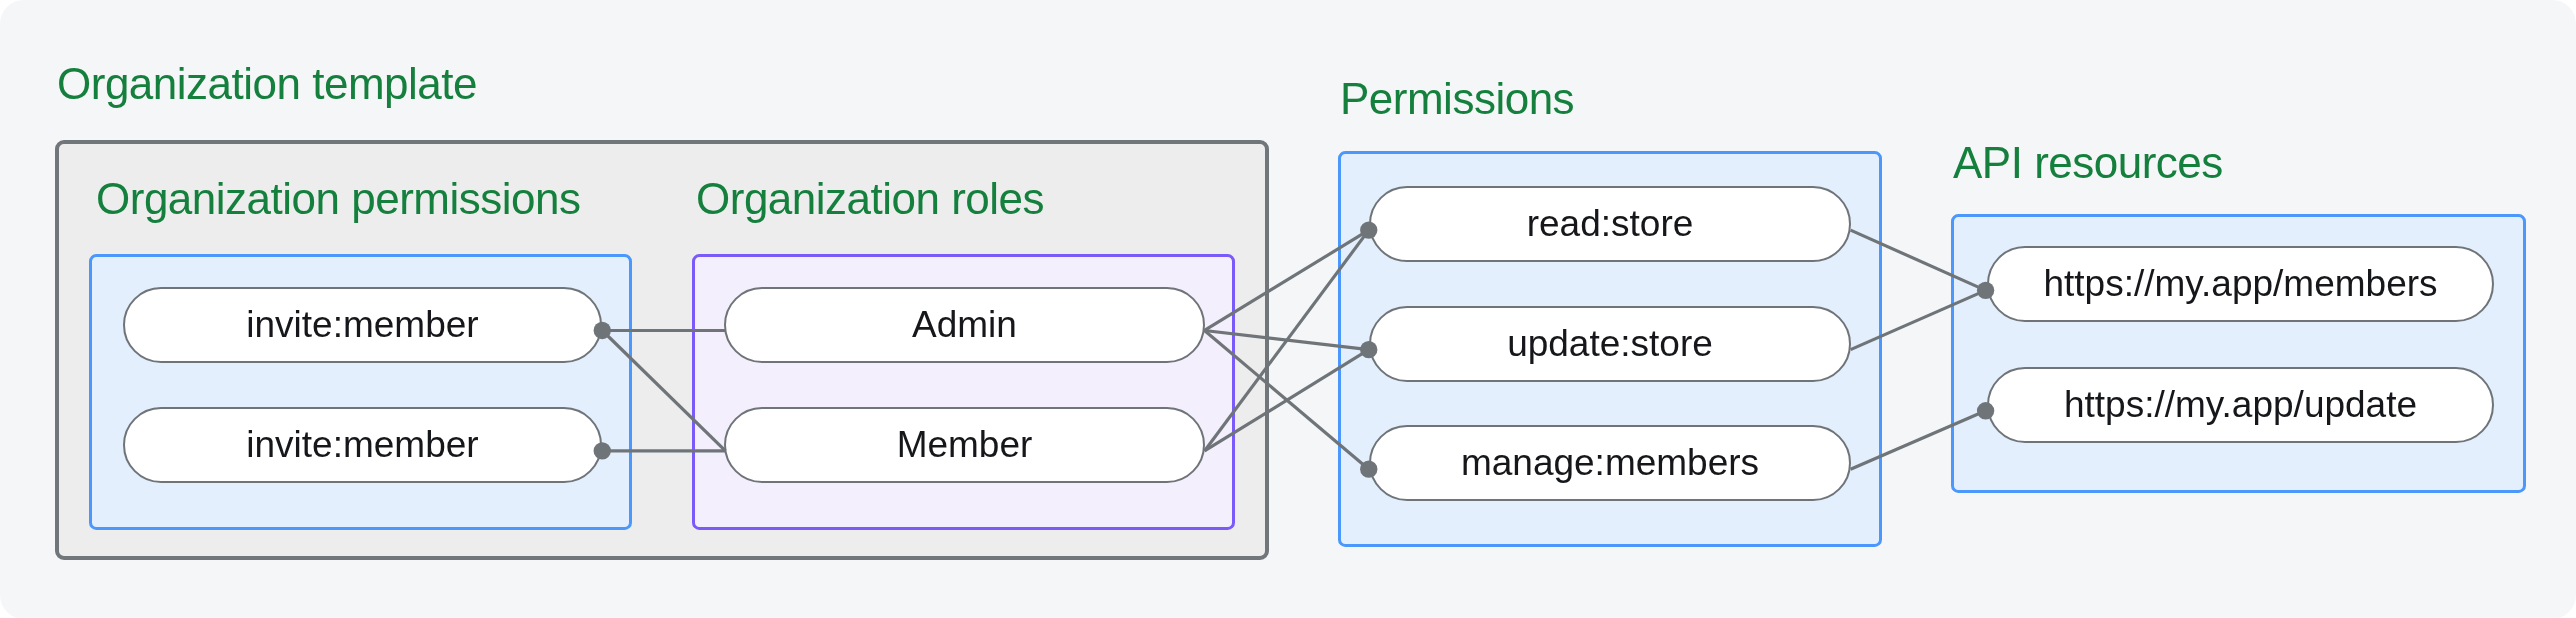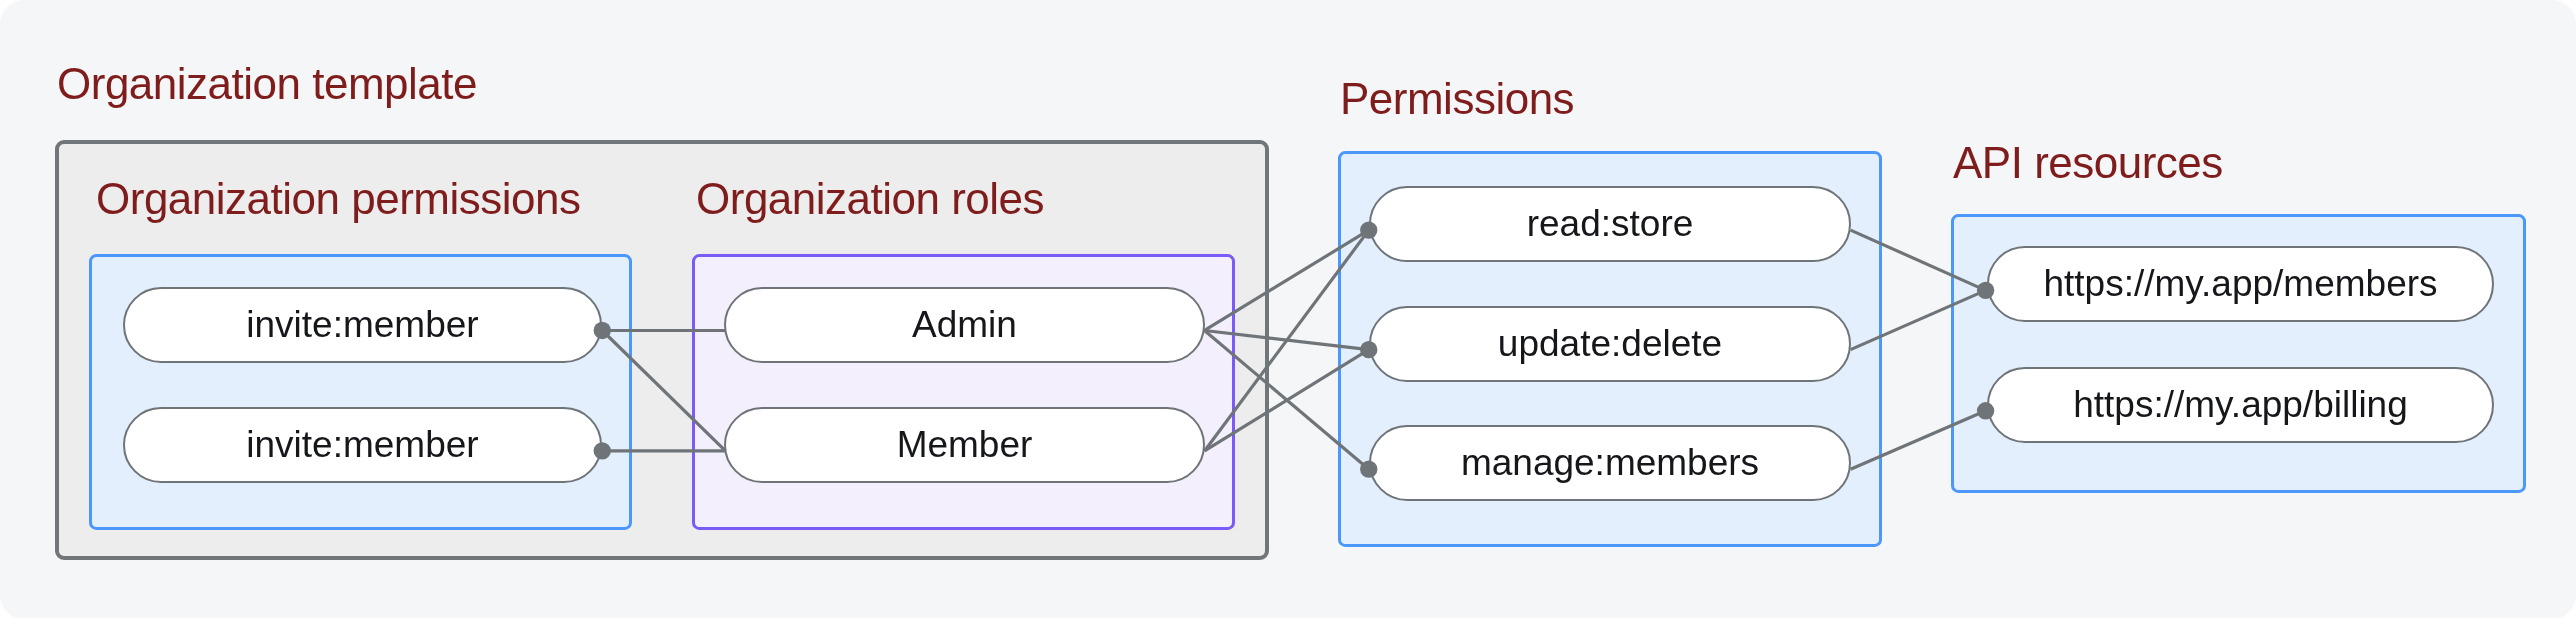--- a/index.html
+++ b/index.html
@@ -15,21 +15,21 @@
     background: #f5f6f7;
     border-radius: 24px;
     overflow: hidden;
     color: #15171a;
   }
   .heading {
     position: absolute;
     font-size: 44px;
     line-height: 1.1;
     letter-spacing: -0.5px;
-    color: #7f1d1d;
+    color: #15803d;
     white-space: nowrap;
   }
   .group-box {
     position: absolute;
     box-sizing: border-box;
     border-radius: 9px;
   }
   .box-gray {
     left: 55px; top: 140px; width: 1214px; height: 420px;
     background: #ededee;
@@ -106,25 +106,25 @@
   <div id="permissions-box" class="group-box box-blue"></div>
   <div id="api-resources-box" class="group-box box-blue"></div>
 
   <div id="node-invite-member" class="pill">invite:member</div>
   <div id="node-delete-member" class="pill">invite:member</div>
 
   <div id="node-admin" class="pill">Admin</div>
   <div id="node-member" class="pill">Member</div>
 
   <div id="node-read-store" class="pill">read:store</div>
-  <div id="node-update-store" class="pill">update:delete</div>
+  <div id="node-update-store" class="pill">update:store</div>
   <div id="node-manage-billing" class="pill">manage:members</div>
 
   <div id="node-api-members" class="pill">https://my.app/members</div>
-  <div id="node-api-billing" class="pill">https://my.app/billing</div>
+  <div id="node-api-billing" class="pill">https://my.app/update</div>
 
   <svg class="edges-layer" viewBox="0 0 2823 678">
 
     <line class="edge" x1="660" y1="362" x2="795" y2="362"></line>
 
     <line class="edge" x1="660" y1="362" x2="795" y2="494"></line>
 
     <line class="edge" x1="660" y1="494" x2="795" y2="494"></line>
 
     <line class="edge" x1="1320" y1="362" x2="1500" y2="252"></line>

